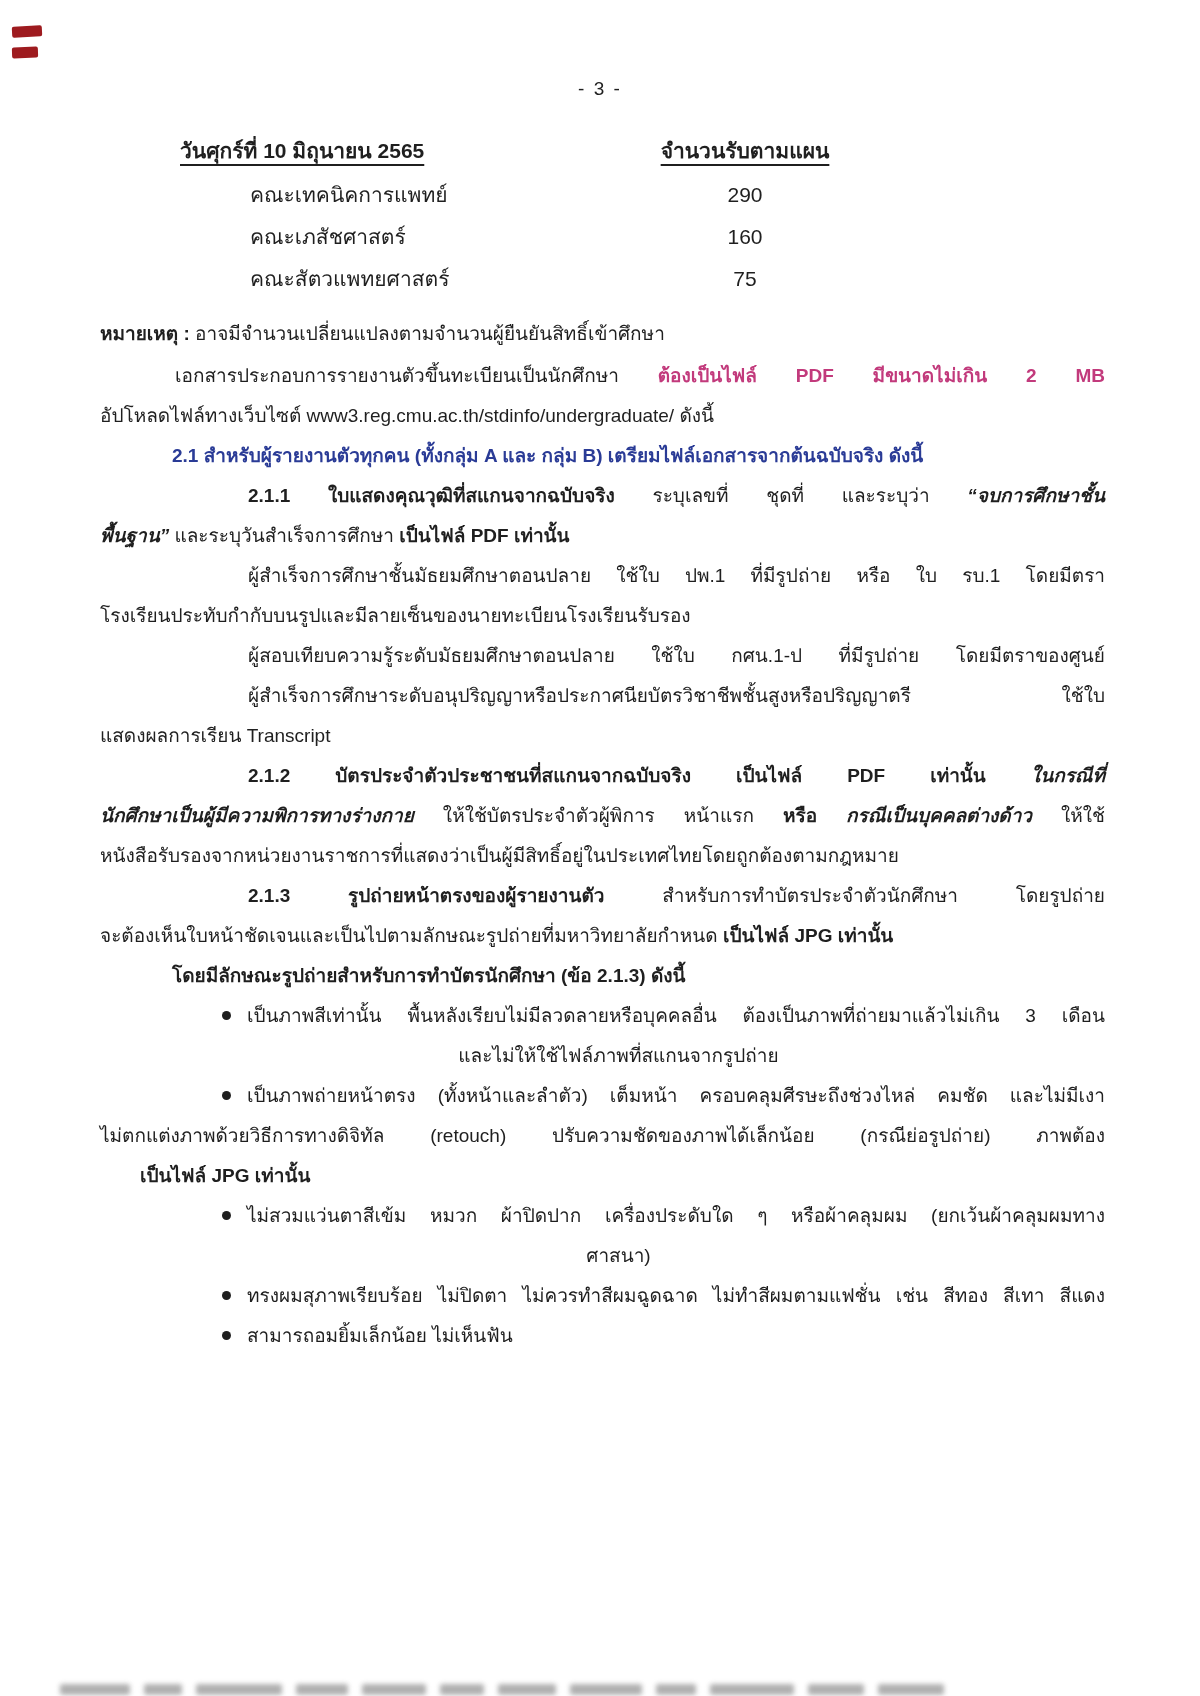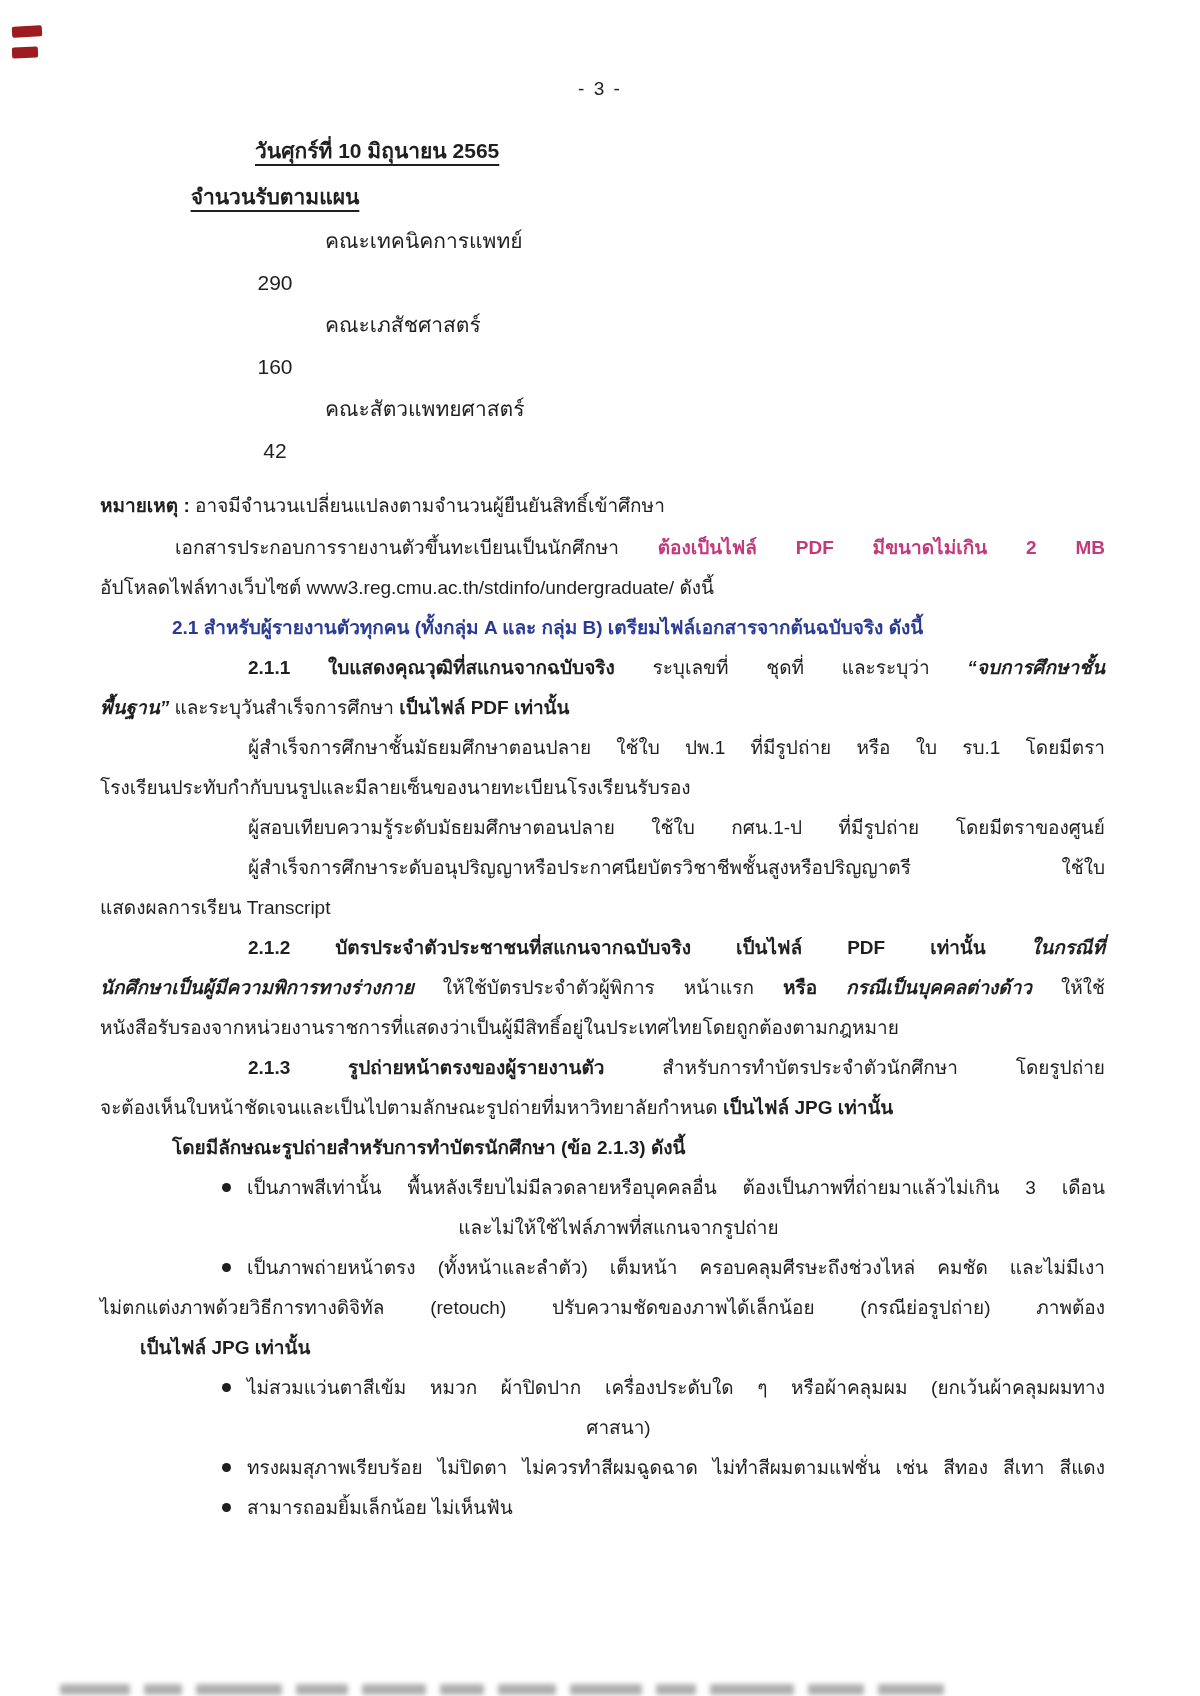--- a/index.html
+++ b/index.html
@@ -12,21 +12,21 @@
   .corner-mark { position:absolute; background:var(--red,#9e1b1f); border-radius:2px; }
   .mark1 { left:12px; top:26px; width:30px; height:11px; transform:rotate(-3deg); }
   .mark2 { left:12px; top:47px; width:26px; height:11px; transform:rotate(-2deg); }
 
   .page-number { padding-top:76px; text-align:center; font-size:19px; letter-spacing:2px; line-height:26px; }
 
   .content { position:absolute; left:100px; top:0; width:1005px; }
 
   
   .quota-table { margin-top:128px; } 
-  .trow { display:flex; align-items:baseline; line-height:42px; font-size:21px;flex-direction:column; }
+  .trow { display:flex; align-items:baseline; line-height:42px; font-size:21px; }
   .thead { line-height:46px; }
   .c1 { width:470px; box-sizing:border-box; padding-left:150px; }
   .thead .c1 { padding-left:80px; }
   .c2 { width:200px; margin-left:75px; text-align:center; }
   .u { text-decoration:underline; text-decoration-thickness:2px; text-underline-offset:6px; }
 
   .ln { font-size:19px; line-height:40px; text-align:left; }
   .just { text-align:justify; text-align-last:justify; }
   .ind32 { padding-left:32px;text-align:center; }
   .ind40 { padding-left:40px; }
@@ -76,21 +76,21 @@
       <div class="trow">
         <span class="c1">คณะเทคนิคการแพทย์</span>
         <span class="c2">290</span>
       </div>
       <div class="trow">
         <span class="c1">คณะเภสัชศาสตร์</span>
         <span class="c2">160</span>
       </div>
       <div class="trow">
         <span class="c1">คณะสัตวแพทยศาสตร์</span>
-        <span class="c2">42</span>
+        <span class="c2">75</span>
       </div>
     </section>
 
     <div class="ln note">
       <span class="b">หมายเหตุ : </span><span>อาจมีจำนวนเปลี่ยนแปลงตามจำนวนผู้ยืนยันสิทธิ์เข้าศึกษา</span>
     </div>
 
     <div class="ln ind75 just sp-sm">
       <span>เอกสารประกอบการรายงานตัวขึ้นทะเบียนเป็นนักศึกษา </span><span class="pink">ต้องเป็นไฟล์ PDF มีขนาดไม่เกิน 2 MB</span>
     </div>

